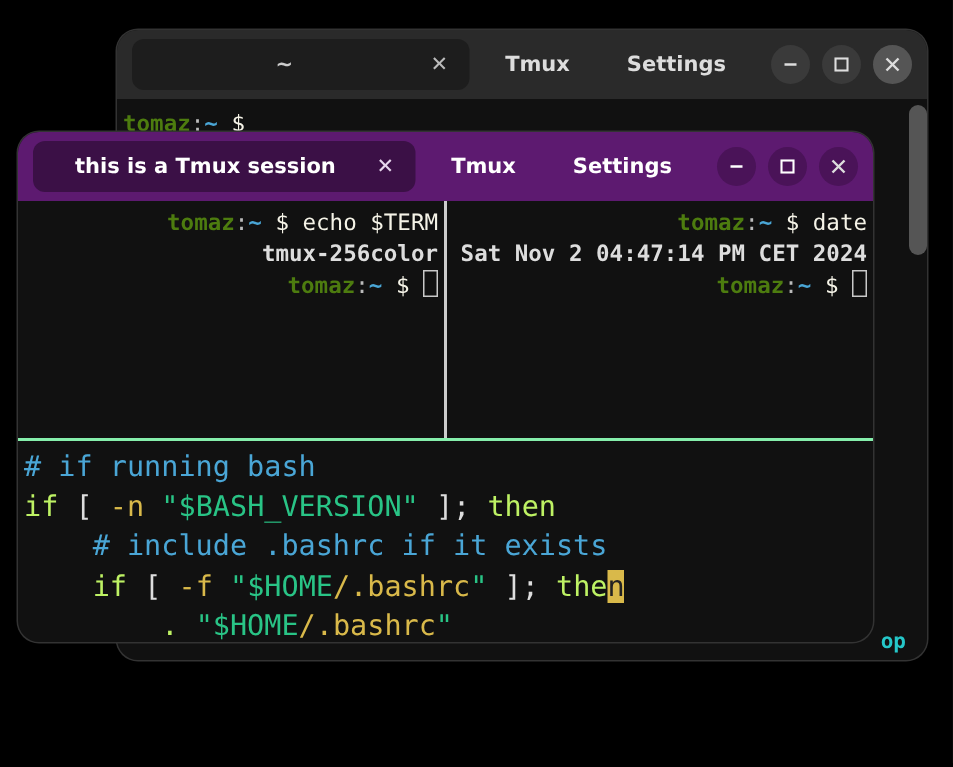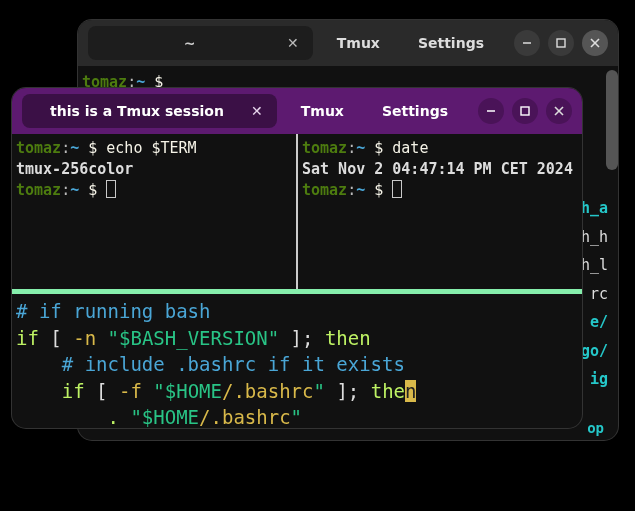--- a/index.html
+++ b/index.html
@@ -45,21 +45,21 @@
   .back-files {
     position: absolute; right: 10px; top: 174px; text-align: right;
     font-size: 15px; line-height: 1.9; color: #ddd;
   }
   .cyan { color: #25c7c9; font-weight: 700; }
   .back-top { position: absolute; right: 14px; bottom: 4px; }
   .scrollbar { position: absolute; right: 0; top: 50px; width: 12px; height: 100px; background: #555; border-radius: 6px; }
 
   
   .win-front { left: 12px; top: 88px; width: 570px; height: 340px; }
-  .panes { display: flex; height: 160px; border-bottom: 5px solid #86efac; }
+  .panes { display: flex; height: 160px; border-bottom: 2px solid #86efac; text-align: right; }
   .pane { flex: 1; padding: 4px 4px; font-size: 15px; line-height: 1.4; }
   .pane + .pane { border-left: 2px solid #ccc; }
   .out { color: #ddd; font-weight: bold; }
 
   .editor { padding: 4px 4px 2px 4px; font-size: 19px; line-height: 1.4; white-space: pre; }
   .cmt { color: #4aa6d6; }
   .kw { color: #bef264; }
   .str { color: #29c486; }
   .var { color: #ddd; }
   .hl { background: #d9b94a; color: #222; }
@@ -98,29 +98,20 @@
               <line x1="2" y1="2" x2="10" y2="10" stroke="currentColor" stroke-width="1.6"></line>
               <line x1="10" y1="2" x2="2" y2="10" stroke="currentColor" stroke-width="1.6"></line>
             </svg>
           </div>
       </div>
     </div>
     <div class="term-body">
       <span class="prompt-user">tomaz</span><span class="prompt-colon">:</span><span class="prompt-path">~</span>
       <span class="prompt-cmd"> <span>$</span> </span>
     </div>
-    <div class="back-files" id="back-files">
-        <div class="cyan">h_a</div>
-        <div class="">h_h</div>
-        <div class="">h_l</div>
-        <div class="">rc</div>
-        <div class="cyan">e/</div>
-        <div class="cyan">go/</div>
-        <div class="cyan">ig</div>
-      </div>
     <div class="back-top cyan">op</div>
     <div class="scrollbar"></div>
   </div>
 
   <div class="window win-front">
     <div class="titlebar tb-purple">
       <div class="tab tab-active-purple">
         <span>this is a Tmux session</span>
         <span class="close-x" style="color:#e8d7ee">✕</span>
       </div>

